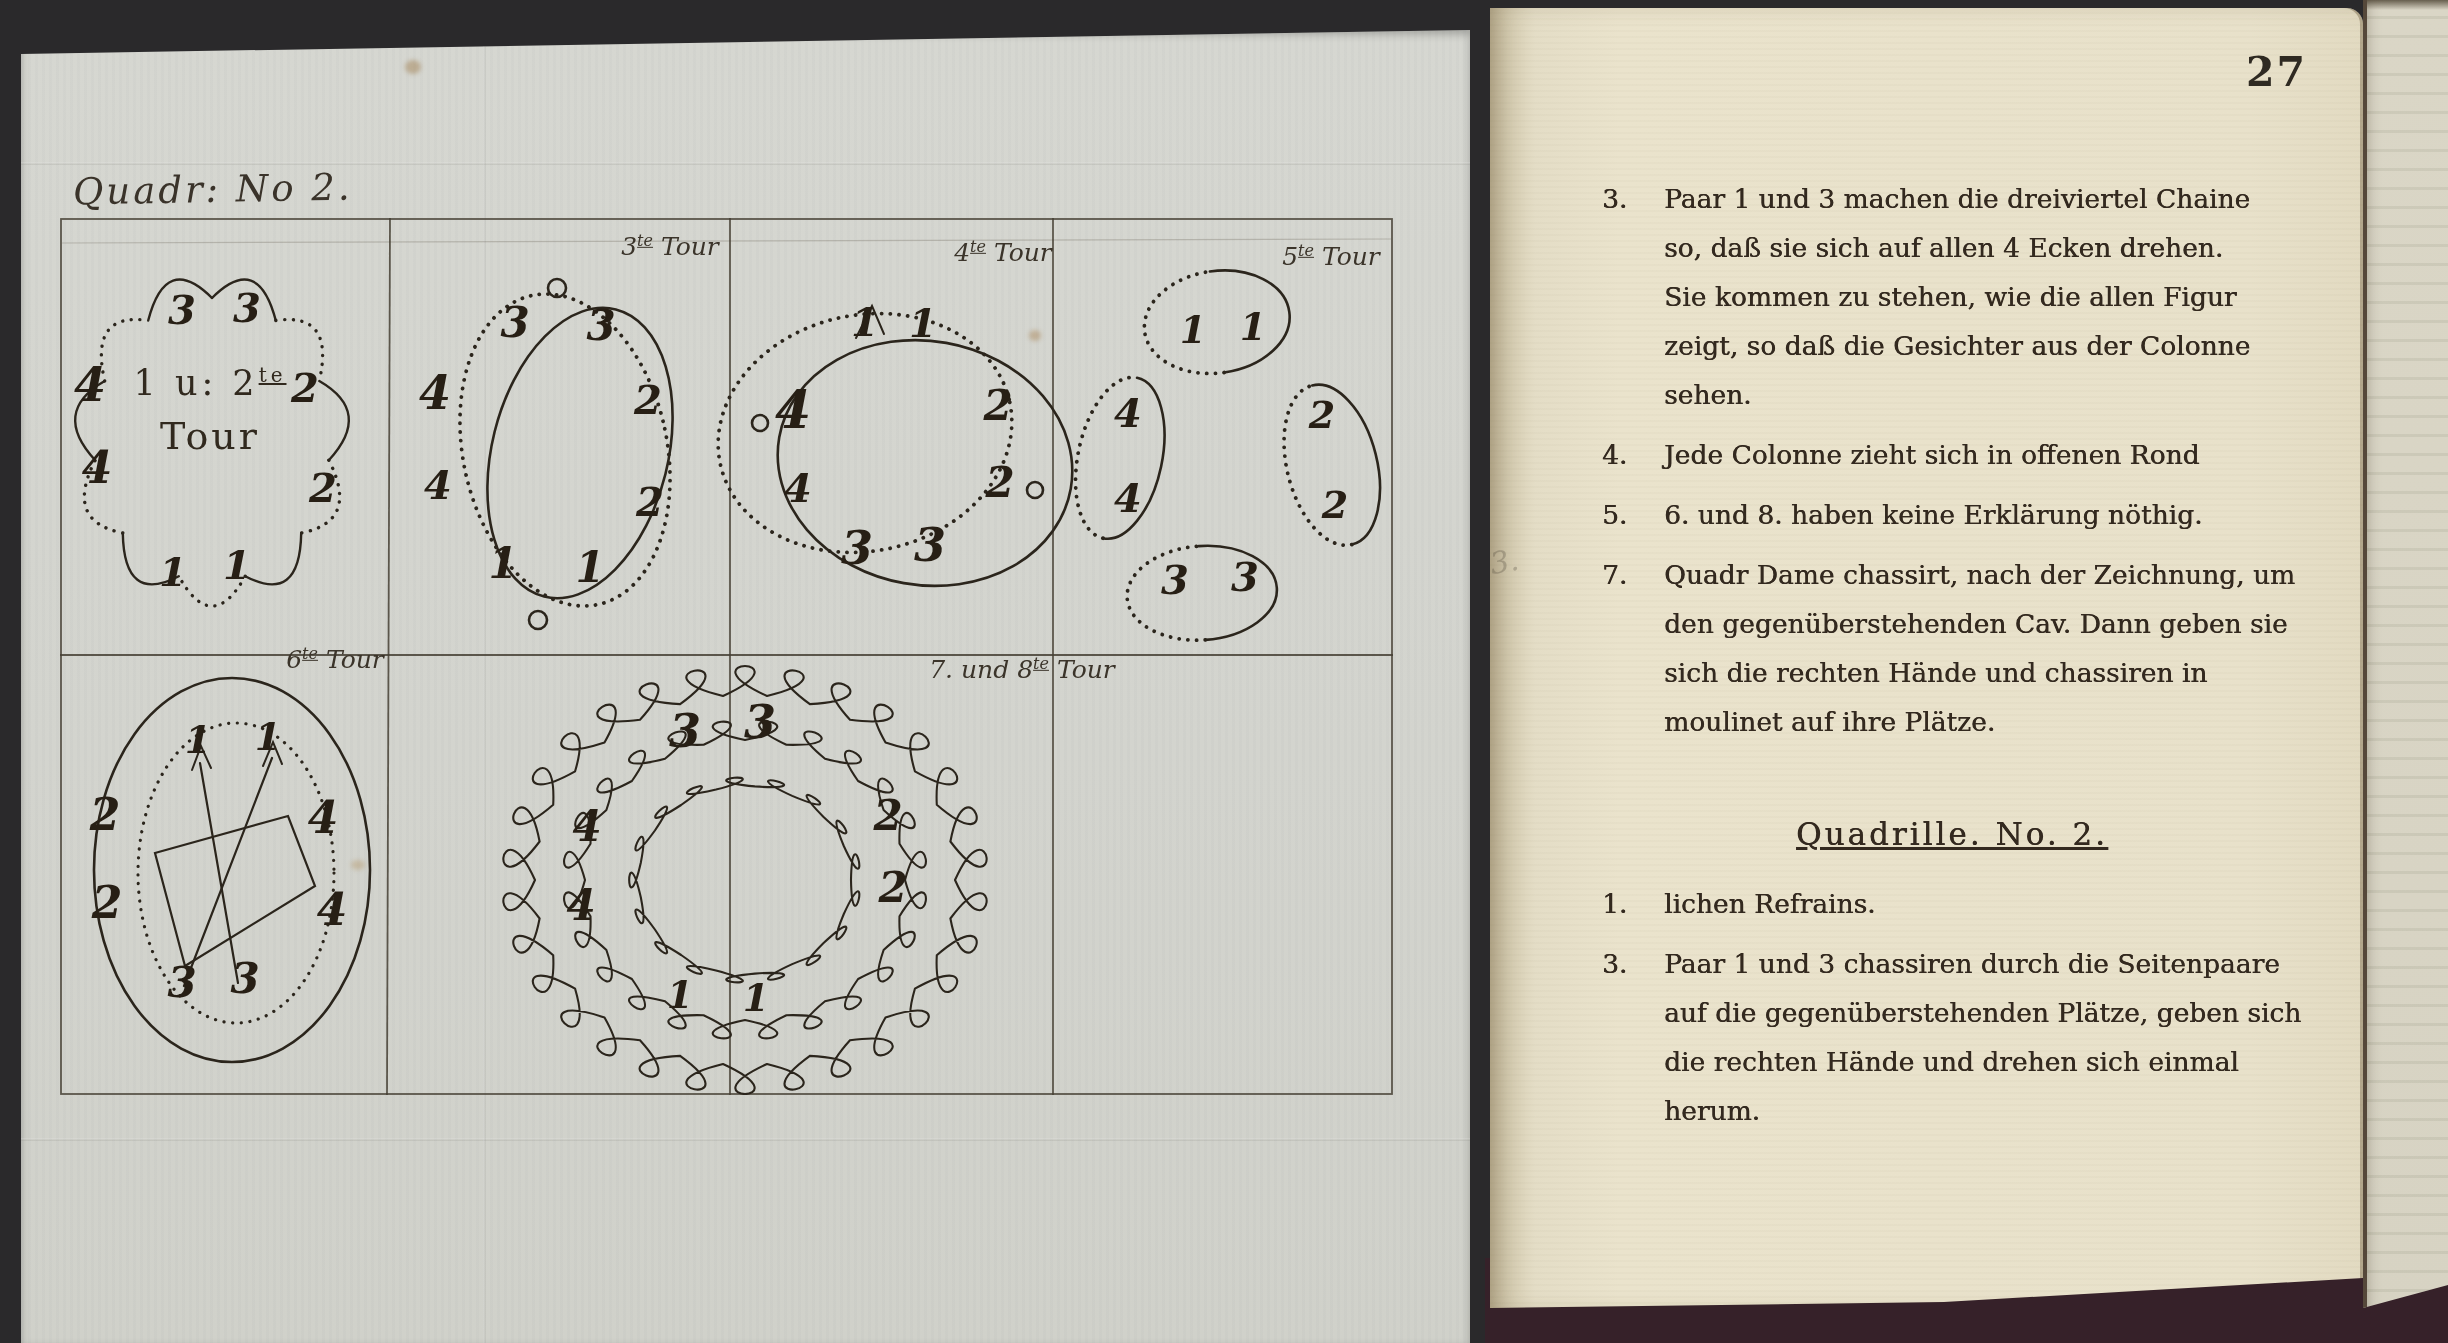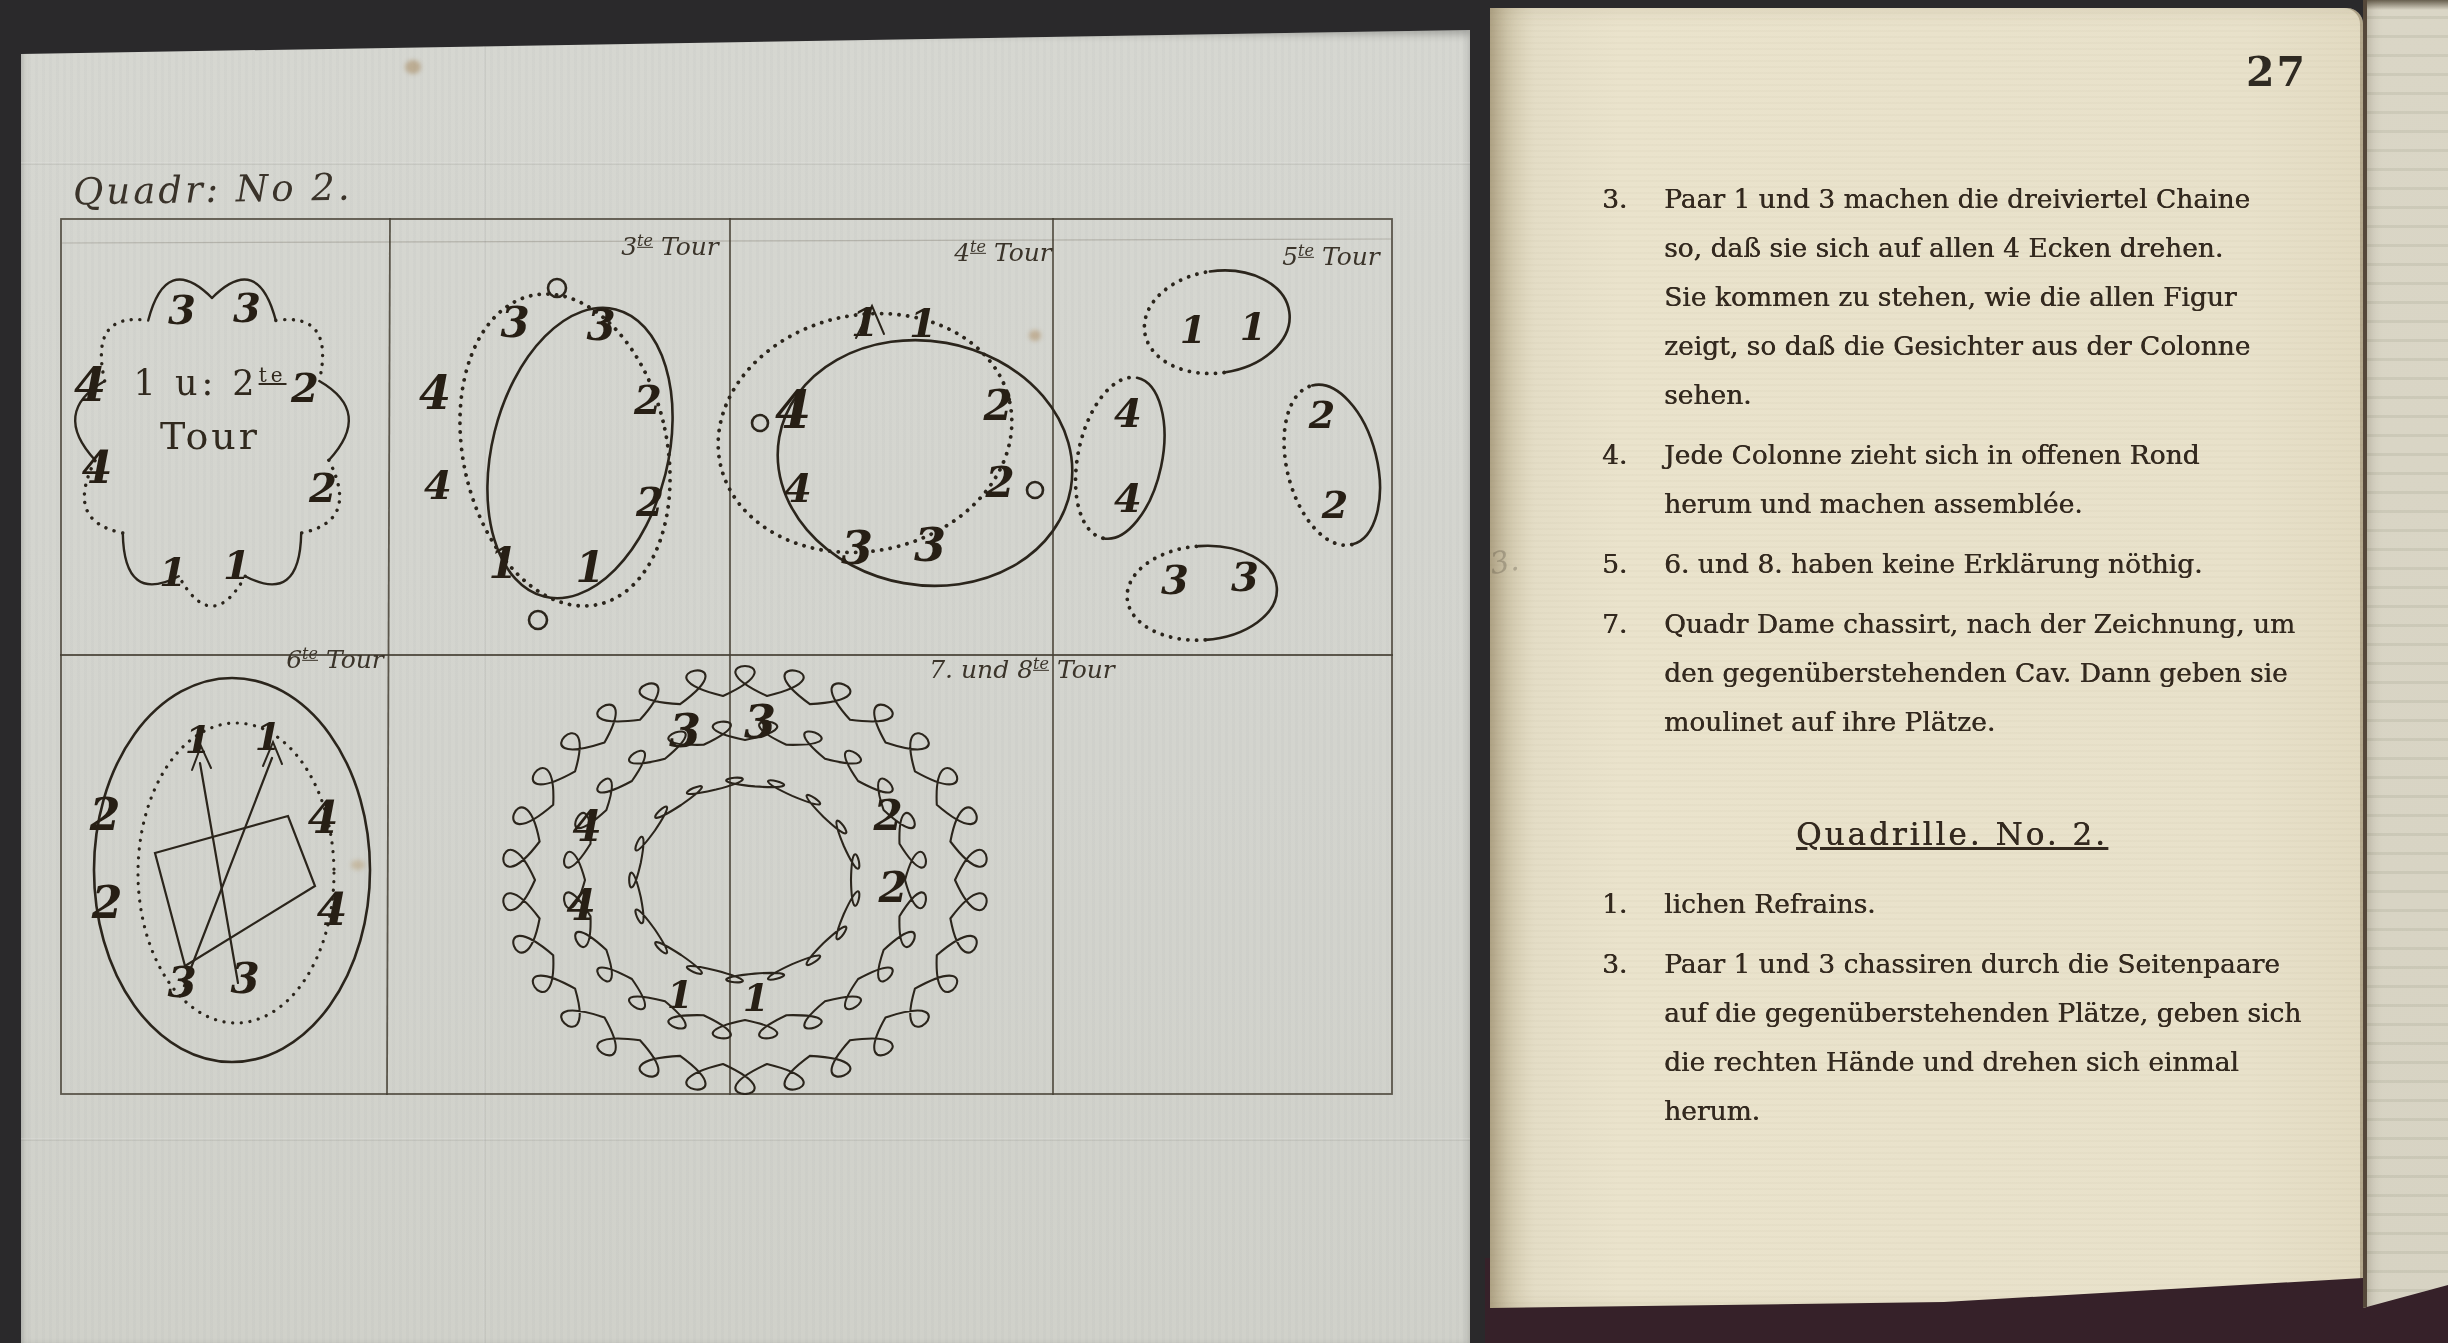--- a/index.html
+++ b/index.html
@@ -239,34 +239,34 @@
             <div class="line">so, daß sie sich auf allen 4 Ecken drehen.</div>
             <div class="line">Sie kommen zu stehen, wie die allen Figur</div>
             <div class="line">zeigt, so daß die Gesichter aus der Colonne</div>
             <div class="line">sehen.</div>
           </div>
         </div>
         <div class="item">
           <span class="num">4.</span>
           <div class="lines">
             <div class="line">Jede Colonne zieht sich in offenen Rond</div>
-            <div class="line">herum und machen assemblée.</div>
           </div>
         </div>
         <div class="item">
           <span class="num">5.</span>
           <div class="lines">
             <div class="line">6. und 8. haben keine Erklärung nöthig.</div>
           </div>
         </div>
         <div class="item">
           <span class="num">7.</span>
           <div class="lines">
             <div class="line">Quadr Dame chassirt, nach der Zeichnung, um</div>
             <div class="line">den gegenüberstehenden Cav.  Dann geben sie</div>
+            <div class="line">sich die rechten Hände und chassiren in</div>
             <div class="line">moulinet auf ihre Plätze.</div>
           </div>
         </div>
         <div class="heading">Quadrille.  No. 2.</div>
         <div class="item">
           <span class="num">1.</span>
           <div class="lines">
             <div class="line">lichen Refrains.</div>
           </div>
         </div>

